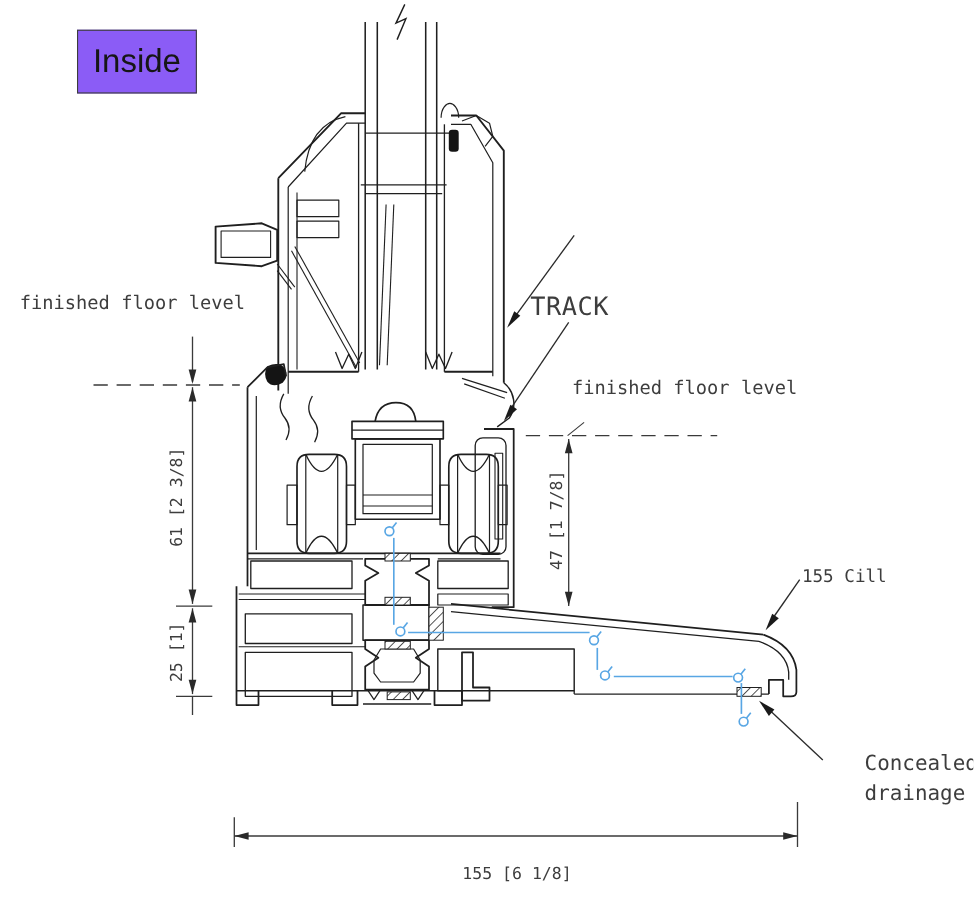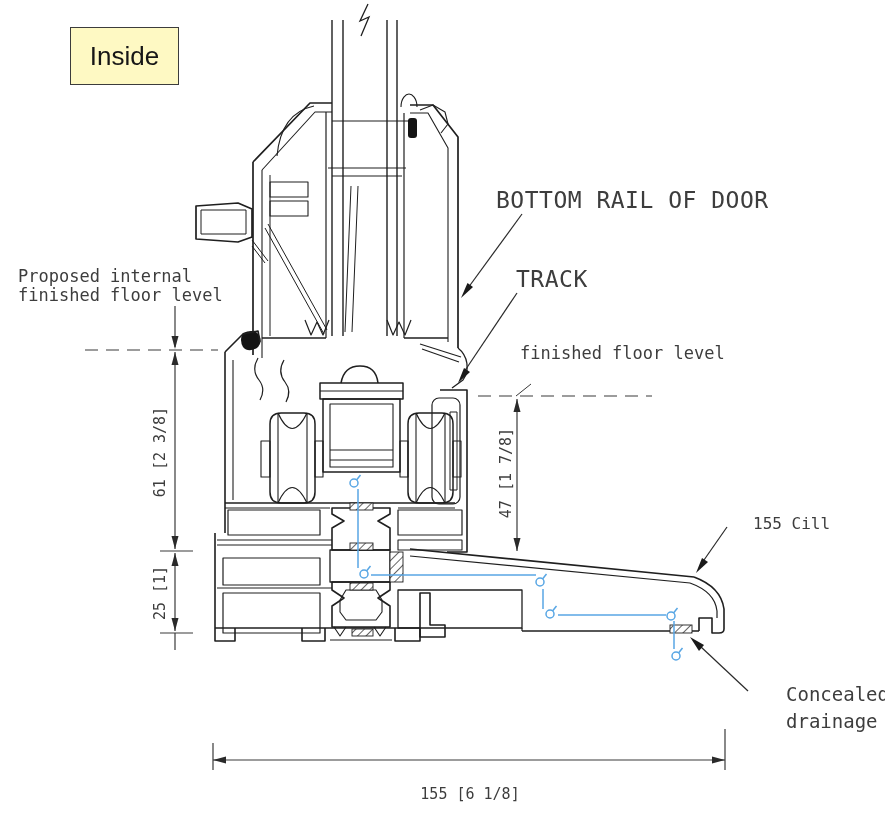--- a/index.html
+++ b/index.html
@@ -7,21 +7,21 @@
           font-family:"DejaVu Sans Mono", monospace;}
   svg{position:absolute;left:0;top:0;}
   .lbl{position:absolute;color:#3d3d3d;white-space:nowrap;}
   .cad{font-family:"DejaVu Sans Mono", monospace;}
   .callout{font-size:23px;letter-spacing:.5px;}
   .floor{font-size:17px;line-height:19px;}
   .dim{font-size:15px;}
   .vdim{transform:translate(-50%,-50%) rotate(-90deg);}
   .hdim{transform:translate(-50%,-50%);margin-top:44px;}
   .sidebox{position:absolute;border:1.6px solid #3c3c3c;display:flex;align-items:center;justify-content:center;
-           font-family:"Liberation Sans", sans-serif;font-size:26px;color:#161616;background:#fef9c3;}
+           font-family:"Liberation Sans", sans-serif;font-size:30px;color:#161616;background:#8b5cf6;}
 </style>
 </head>
 <body>
 
 <div class="canvas">
 
 <svg width="885" height="820" viewBox="0 0 885 820">
   <defs>
     <pattern id="hatch" width="6" height="6" patternUnits="userSpaceOnUse" patternTransform="rotate(45)">
       <rect width="6" height="6" fill="#fff"></rect>
@@ -237,32 +237,30 @@
     <polygon points="458,383 464,368 470,372"></polygon>
     <polygon points="696,573 702,558 708,562"></polygon>
     <polygon points="690,637 704,645 699,651"></polygon>
   </g>
 </svg>
 
 <div class="sidebox" style="left:70px;top:27px;width:107px;height:56px;">
   <span>Inside</span>
 </div>
 
-<div class="lbl cad callout" style="left:496px;top:187px;">BOTTOM RAIL OF DOOR</div>
-<div class="lbl cad callout" style="left:516px;top:266px;">TRACK</div>
+<div class="lbl cad callout" style="left:482px;top:266px;">TRACK</div>
 
 <div class="lbl cad floor" style="left:18px;top:267px;">
-  <div>Proposed internal</div>
   <div>finished floor level</div>
 </div>
 <div class="lbl cad floor" style="left:520px;top:344px;">
   <div>finished floor level</div>
 </div>
 
-<div class="lbl cad" style="left:753px;top:514px;font-size:16px;">155 Cill</div>
+<div class="lbl cad" style="left:729px;top:514px;font-size:16px;">155 Cill</div>
 
 <div class="lbl cad" style="left:750px;top:681px;font-size:19px;line-height:27px;margin-left:36px;">
   <div>Concealed</div>
   <div>drainage</div>
 </div>
 
 <div class="lbl cad dim vdim" style="left:160px;top:452px;">61 [2 3/8]</div>
 <div class="lbl cad dim vdim" style="left:160px;top:593px;">25 [1]</div>
 <div class="lbl cad dim vdim" style="left:506px;top:473px;">47 [1 7/8]</div>
 <div class="lbl cad dim hdim" style="left:470px;top:750px;">155 [6 1/8]</div>

